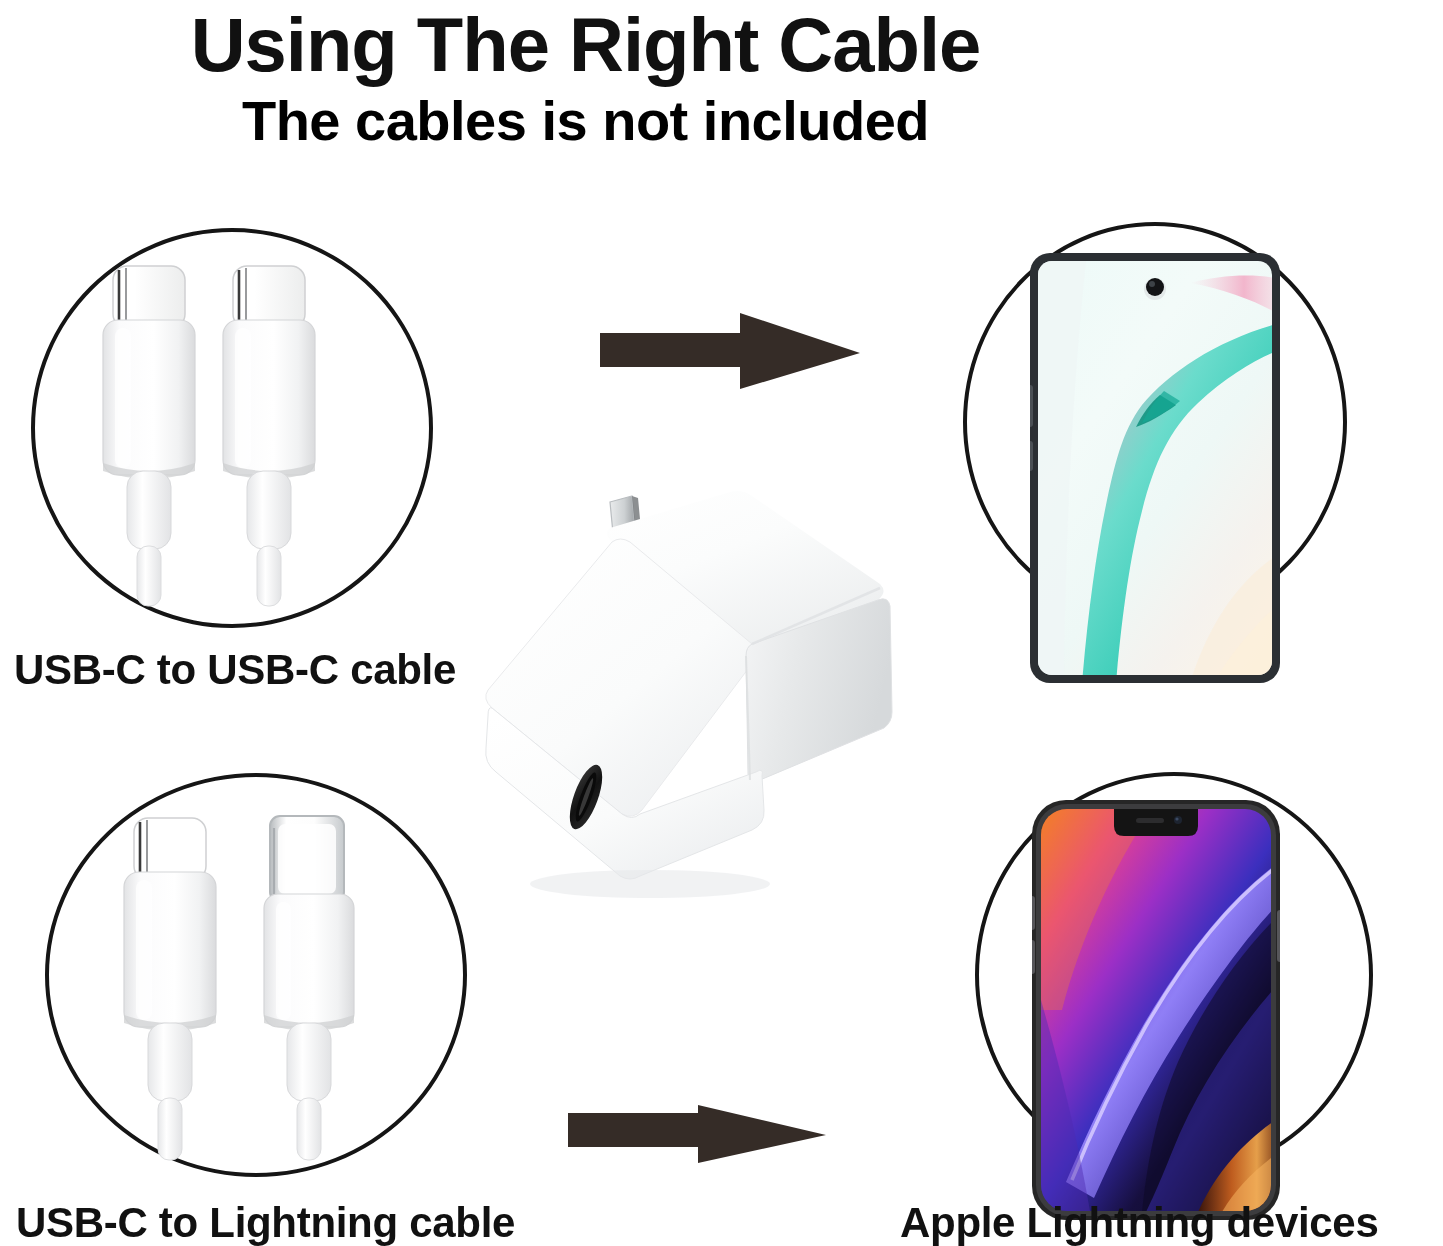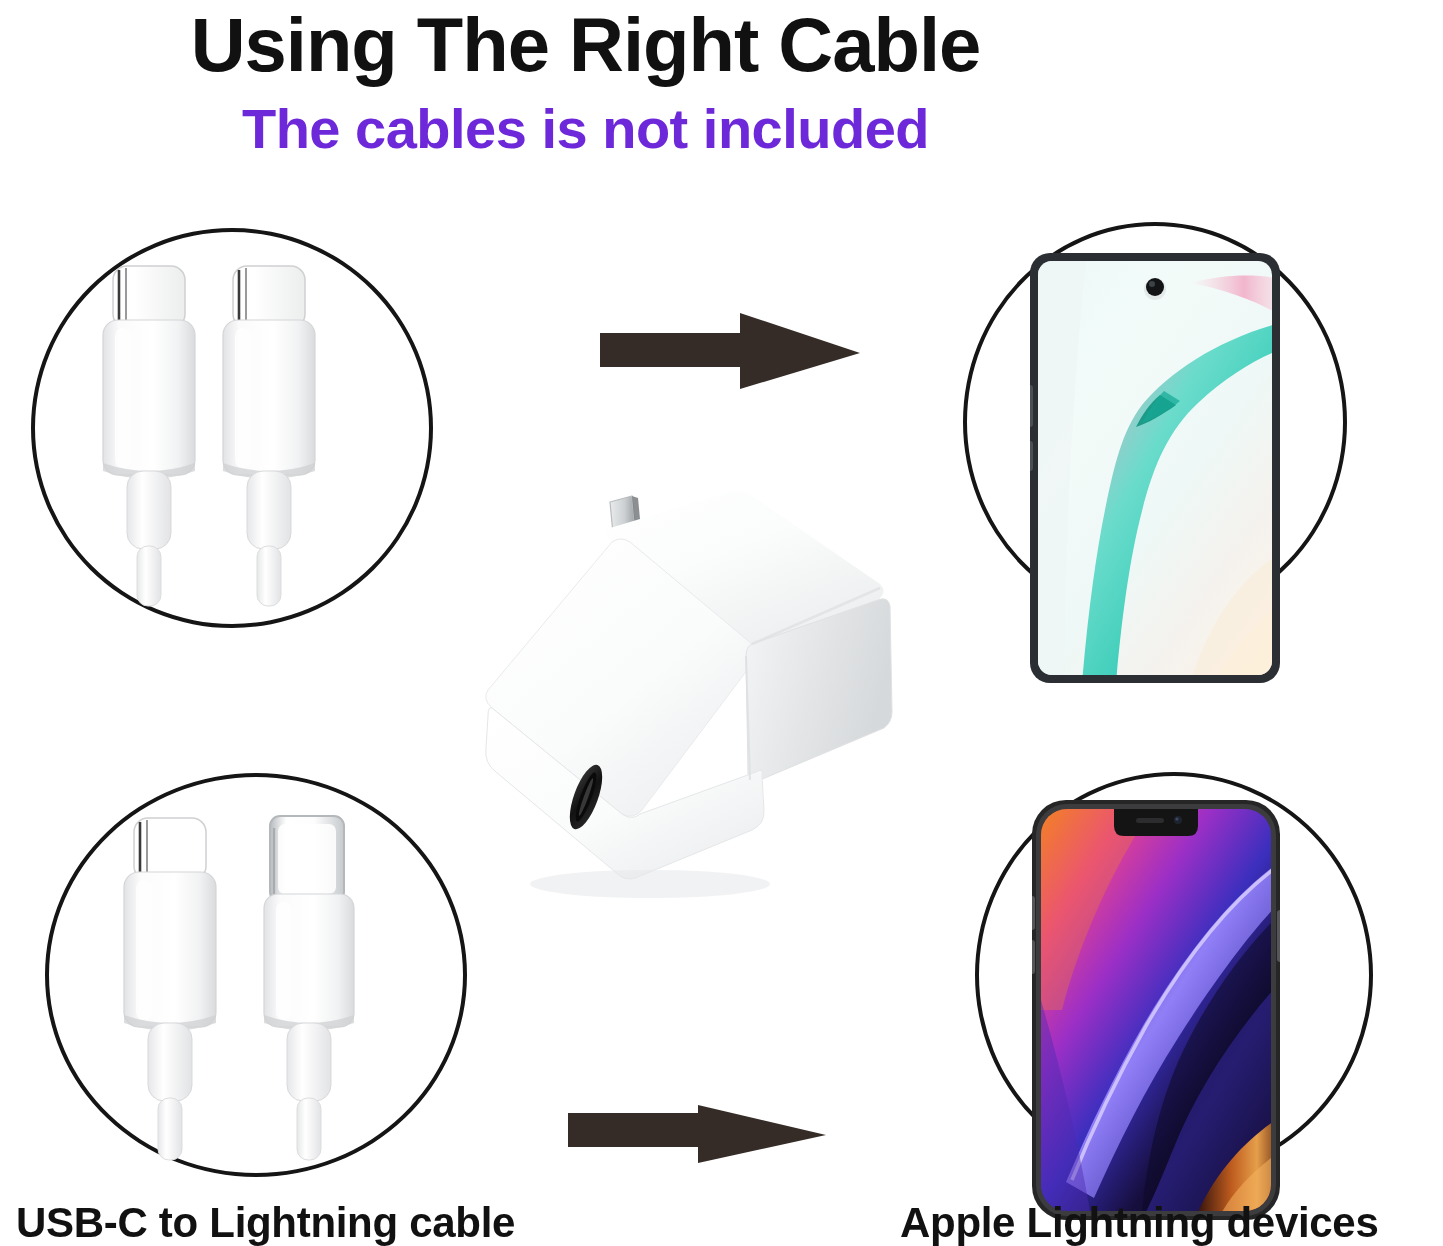--- a/index.html
+++ b/index.html
@@ -36,22 +36,22 @@
     margin: 0;
     padding-top: 4px;
     white-space: nowrap;
   }
   .title-sub {
     font-family: "Liberation Sans", sans-serif;
     font-weight: bold;
     font-size: 56px;
     line-height: 62px;
     letter-spacing: -0.5px;
-    color: #6d28d9;
-    margin: 8px;
+    color: #000000;
+    margin: 0;
     padding-top: 4px;
     white-space: nowrap;
   }
 
   
   .circle {
     position: absolute;
     border-radius: 50%;
     border: 4px solid #151515;
     box-sizing: border-box;
@@ -386,19 +386,20 @@
     </g>
 
     <g>
       <path d="M 82 9 L 166 9 L 166 26 Q 166 36 156 36 L 92 36 Q 82 36 82 26 Z" fill="#141414"></path>
       <rect x="104" y="18" width="28" height="5" rx="2.5" fill="#2c2c2e"></rect>
       <circle cx="146" cy="20" r="4" fill="#1d2430"></circle>
       <circle cx="145" cy="19" r="1.6" fill="#3b4a63"></circle>
     </g>
   </svg>
 
+  <div class="caption" id="caption-usbc-usbc">USB-C to USB-C cable</div>
 
 
   <div class="caption" id="caption-usbc-ltn">USB-C to Lightning cable</div>
 
   <div class="caption" id="caption-iphone">Apple Lightning devices</div>
 
 </div>
 
 </body></html>

